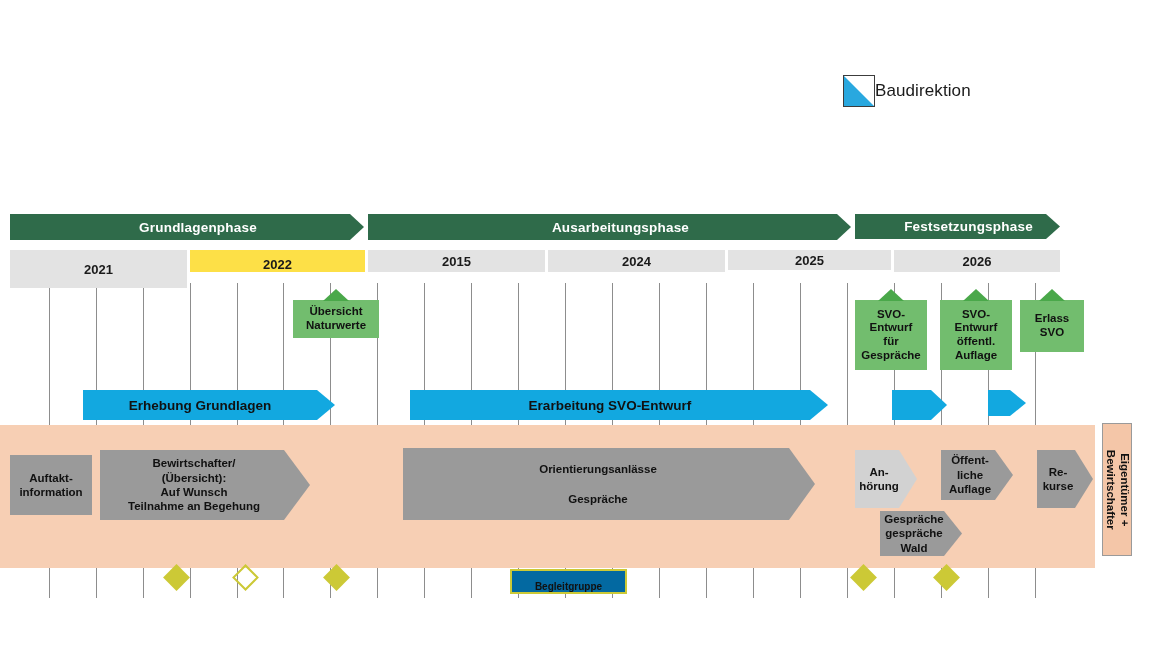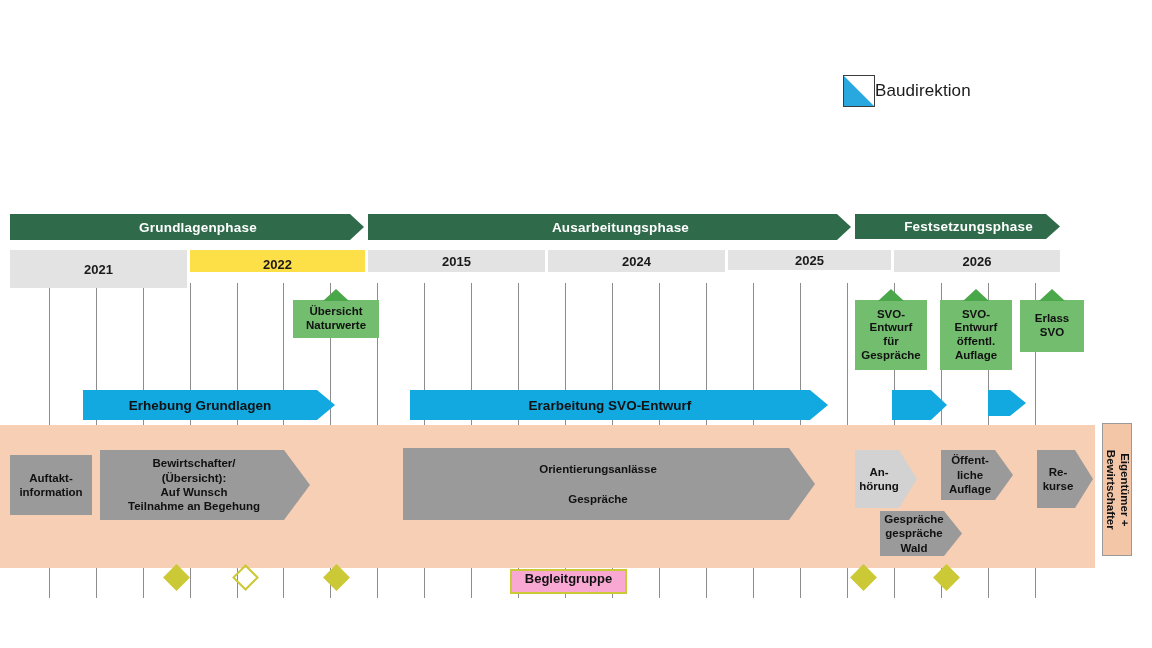--- a/index.html
+++ b/index.html
@@ -103,23 +103,23 @@
     text-align:center;
   }
 
   
   .diamond{position:absolute;transform:rotate(45deg);}
   .diamond.filled{background:#ccc936;}
   .diamond.hollow{background:transparent;border:2px solid #ccc936;box-sizing:border-box;}
 
   
   .begleit{
-    position:absolute;background:#f9a8d4;border:2px solid #ccc936;
-    display:flex;align-items:flex-start;justify-content:center;
-    font-weight:bold;font-size:13px;color:#111111;box-sizing:border-box;
+    position:absolute;background:#0369a1;border:2px solid #ccc936;
+    display:flex;align-items:flex-end;justify-content:center;
+    font-weight:bold;font-size:10px;color:#111111;box-sizing:border-box;
   }
 </style>
 </head>
 <body>
 
 <div id="stage">
 
   <div class="legend" id="legend" style="left: 843px; top: 75px;">
     <div class="logo-mark">
       <svg class="tri" viewBox="0 0 30 30" preserveAspectRatio="none" aria-hidden="true">

